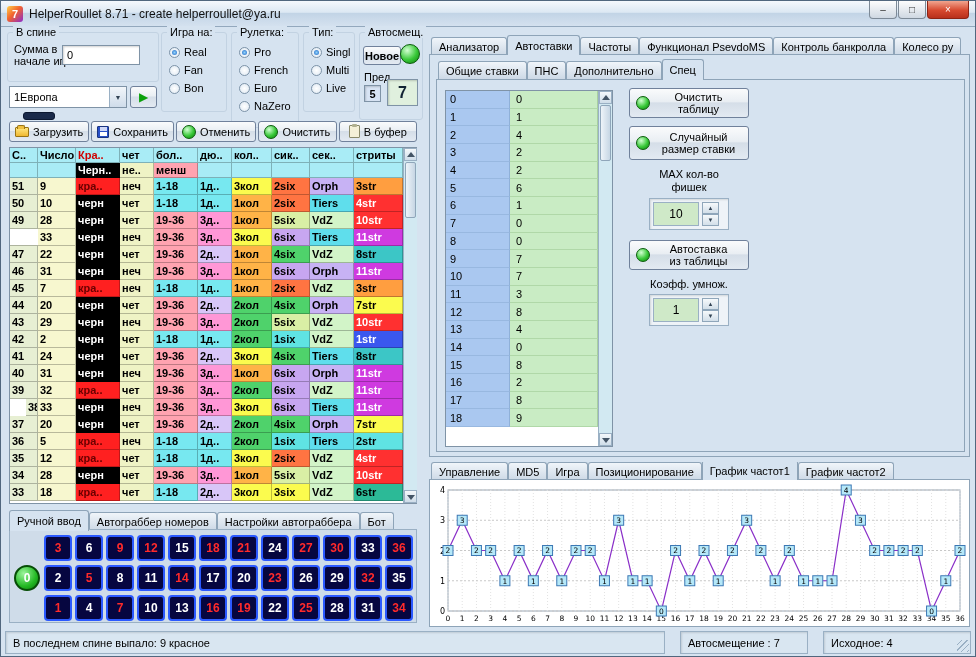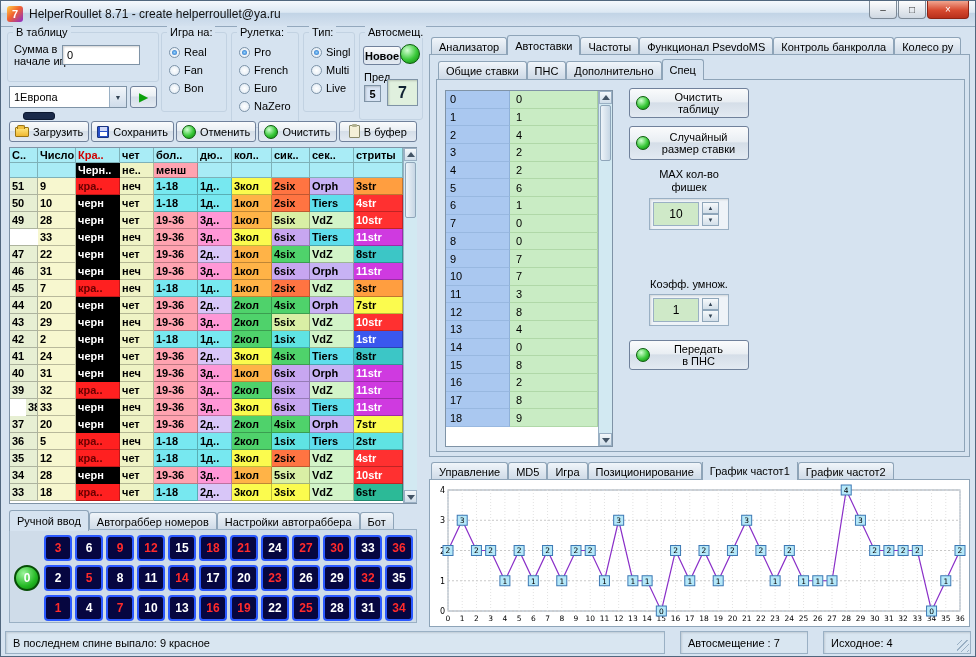--- a/index.html
+++ b/index.html
@@ -159,21 +159,21 @@
     <div class="app-icon">7</div>
     <div class="title-text">HelperRoullet 8.71 - create helperroullet@ya.ru</div>
     <div class="cap-btns">
       <div class="cap-btn">–</div>
       <div class="cap-btn">□</div>
       <div class="cap-btn close">×</div>
     </div>
   </div>
 
   <div class="fgroup" id="start-group">
-    <div class="glab">В таблицу</div>
+    <div class="glab">В спине</div>
     <div id="sum-label">
       <div>Сумма в</div>
       <div>начале игры</div>
     </div>
     <input class="sunken" id="sum-input" value="0" style="">
   </div>
 
   <div id="combo">
     <span>1Европа</span>
     <span class="cb">▼</span>
@@ -695,32 +695,32 @@
         <div class="act-lab" style="top:88px">
           <span>MAX кол-во</span><br><span>фишек</span>
         </div>
         <div class="spinbox" style="top:118px">
           <div class="spin-val">10</div>
           <div class="spin-arrows">
             <div class="spin-a">▲</div>
             <div class="spin-a">▼</div>
           </div>
         </div>
+        <button class="btn act-btn" style="top:160px;height:30px">
+          <span class="sphere-icon"></span>
+          <span class="act-txt"><span>Автоставка</span><br><span>из таблицы</span></span>
+        </button>
         <div class="act-lab" style="top:198px">Коэфф. умнож.</div>
         <div class="spinbox" style="top:214px">
           <div class="spin-val">1</div>
           <div class="spin-arrows">
             <div class="spin-a">▲</div>
             <div class="spin-a">▼</div>
           </div>
         </div>
-        <button class="btn act-btn" style="top:260px;height:30px">
-          <span class="sphere-icon"></span>
-          <span class="act-txt"><span>Передать</span><br><span>в ПНС</span></span>
-        </button>
       </div>
     </div>
   </div>
 
   <div class="tabs" id="rb-tabs">
     <div class="tab">Управление</div>
     <div class="tab">MD5</div>
     <div class="tab">Игра</div>
     <div class="tab">Позиционирование</div>
     <div class="tab active">График частот1</div>

